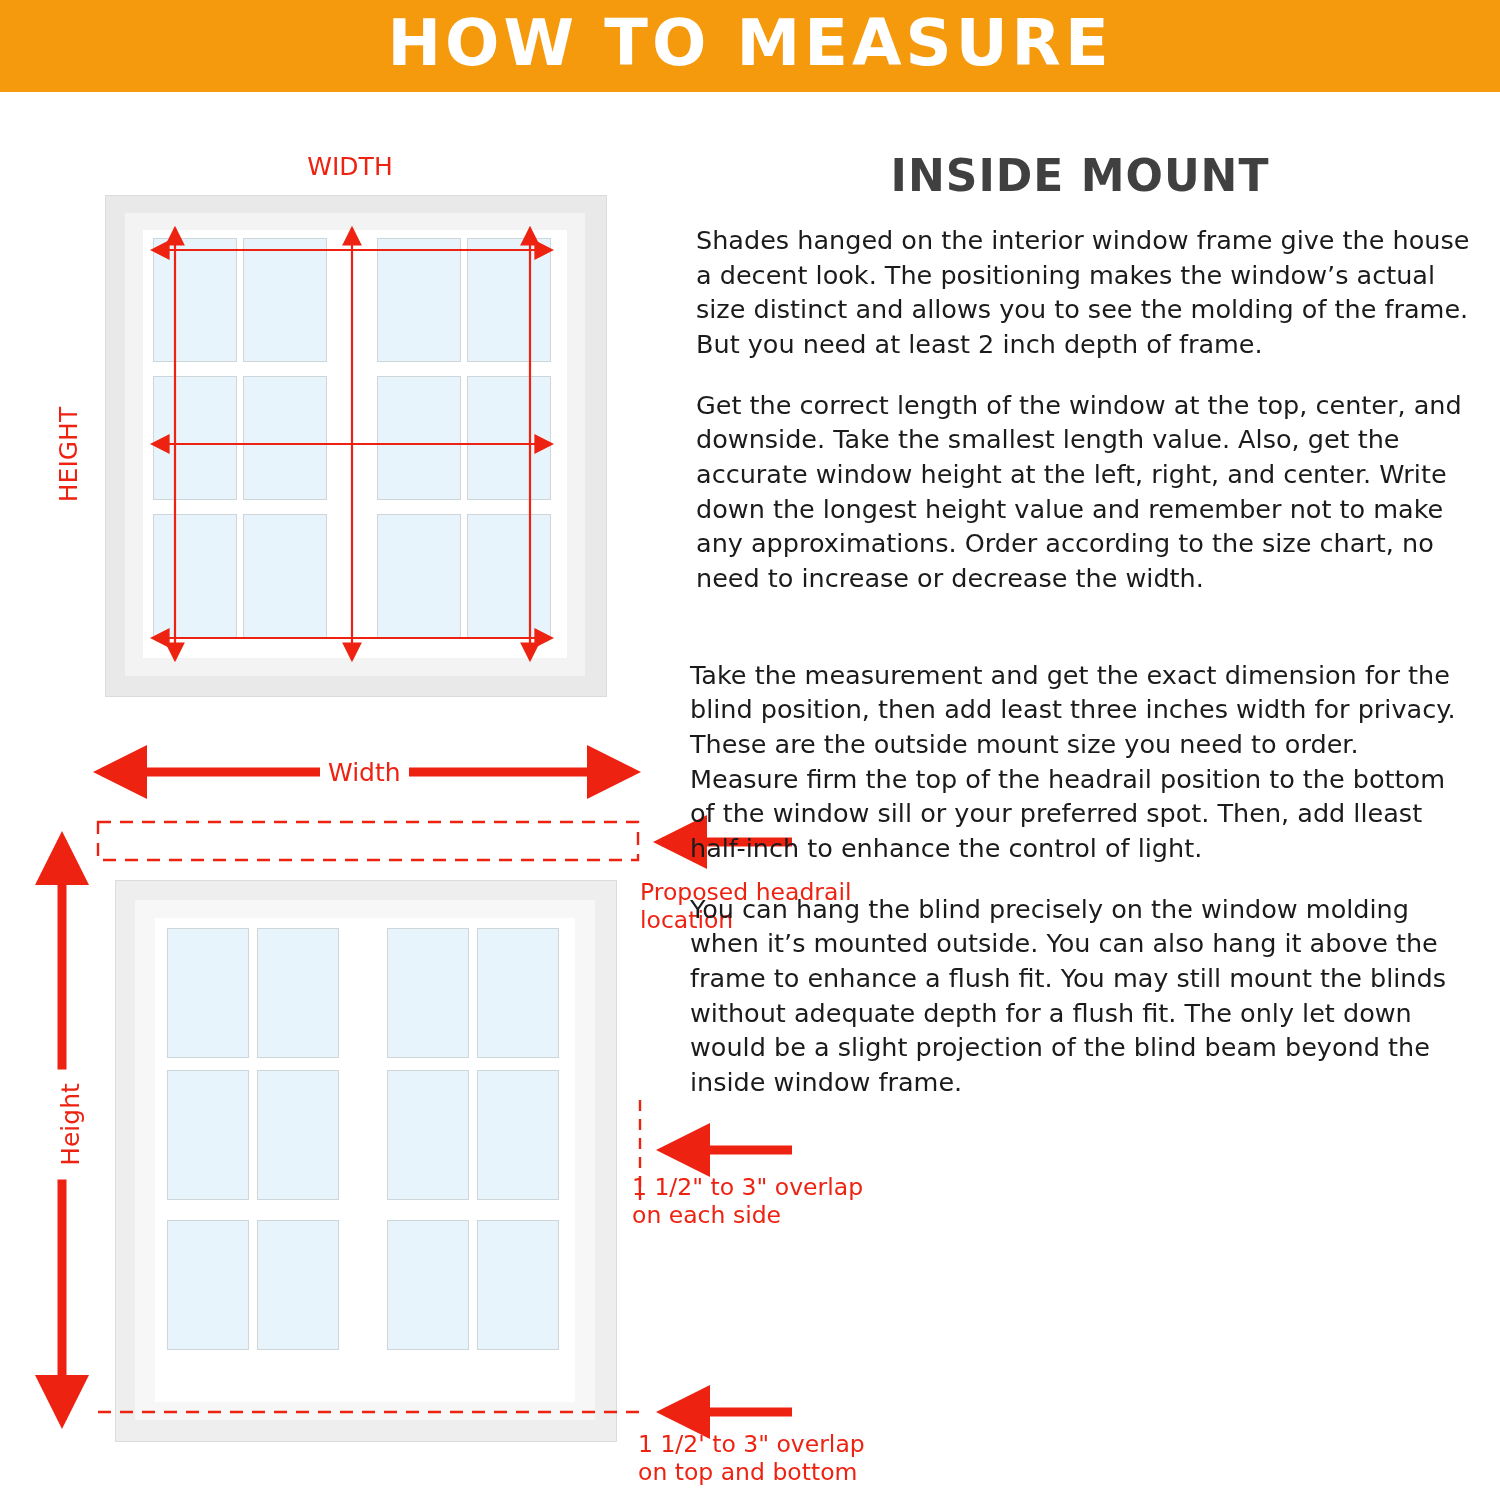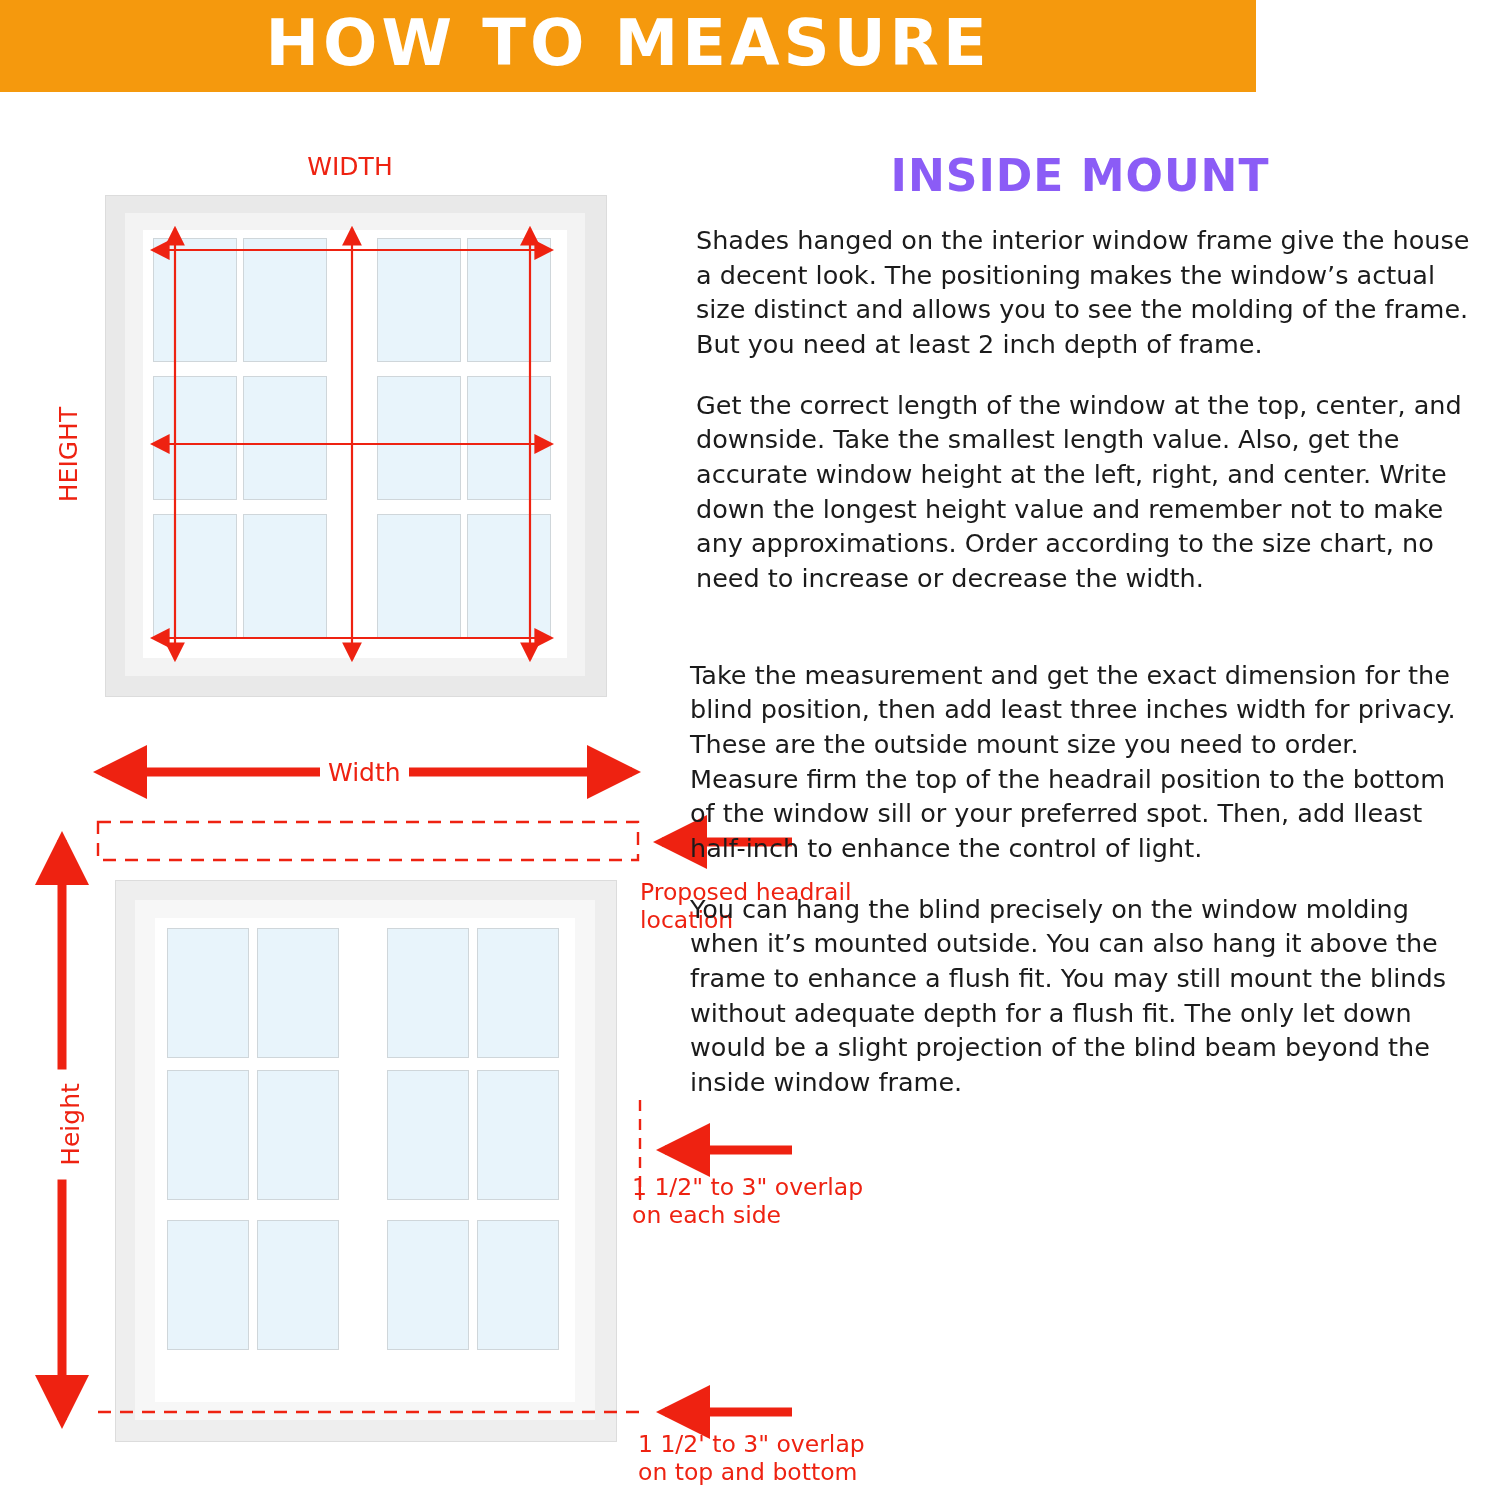--- a/index.html
+++ b/index.html
@@ -12,21 +12,21 @@
     height: 1500px;
     font-family: "DejaVu Sans", sans-serif;
     position: relative;
     overflow: hidden;
   }
 
   
   .header-bar {
     position: absolute;
     left: 0; top: 0;
-    width: 1256px;
+    width: 1500px;
     height: 92px;
     background: #f5990d;
     display: flex;
     align-items: center;
     justify-content: center;
   }
   .header-title {
     color: #ffffff;
     font-size: 64px;
     font-weight: bold;
@@ -37,21 +37,21 @@
   }
 
   
   .right-col {
     position: absolute;
     left: 690px;
     top: 150px;
     width: 780px;
   }
   .section-heading {
-    color: #8b5cf6;
+    color: #404040;
     font-size: 44px;
     font-weight: bold;
     letter-spacing: 1px;
     margin: 0 0 22px 0;
     font-family: "DejaVu Sans", sans-serif;
   }
   .heading-inside { text-align: center; }
   .heading-outside { text-align: center; }
   .body-text {
     color: #1b1b1b;

